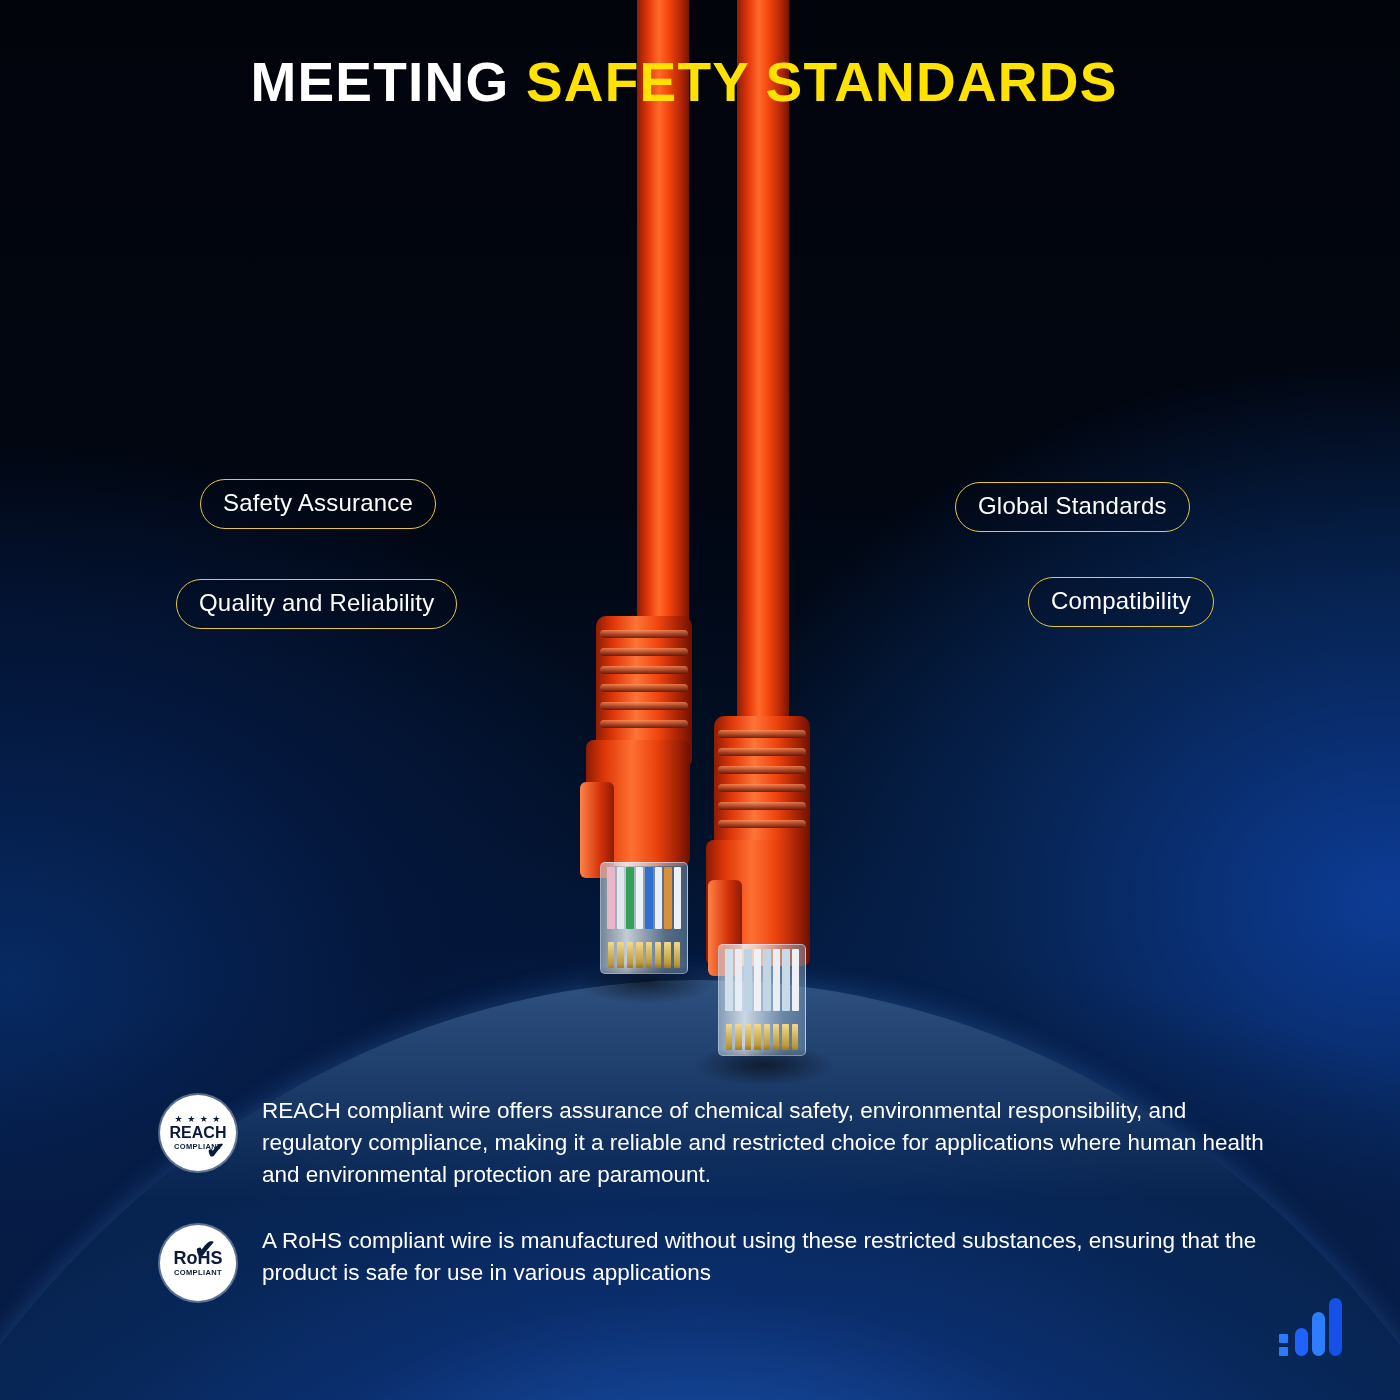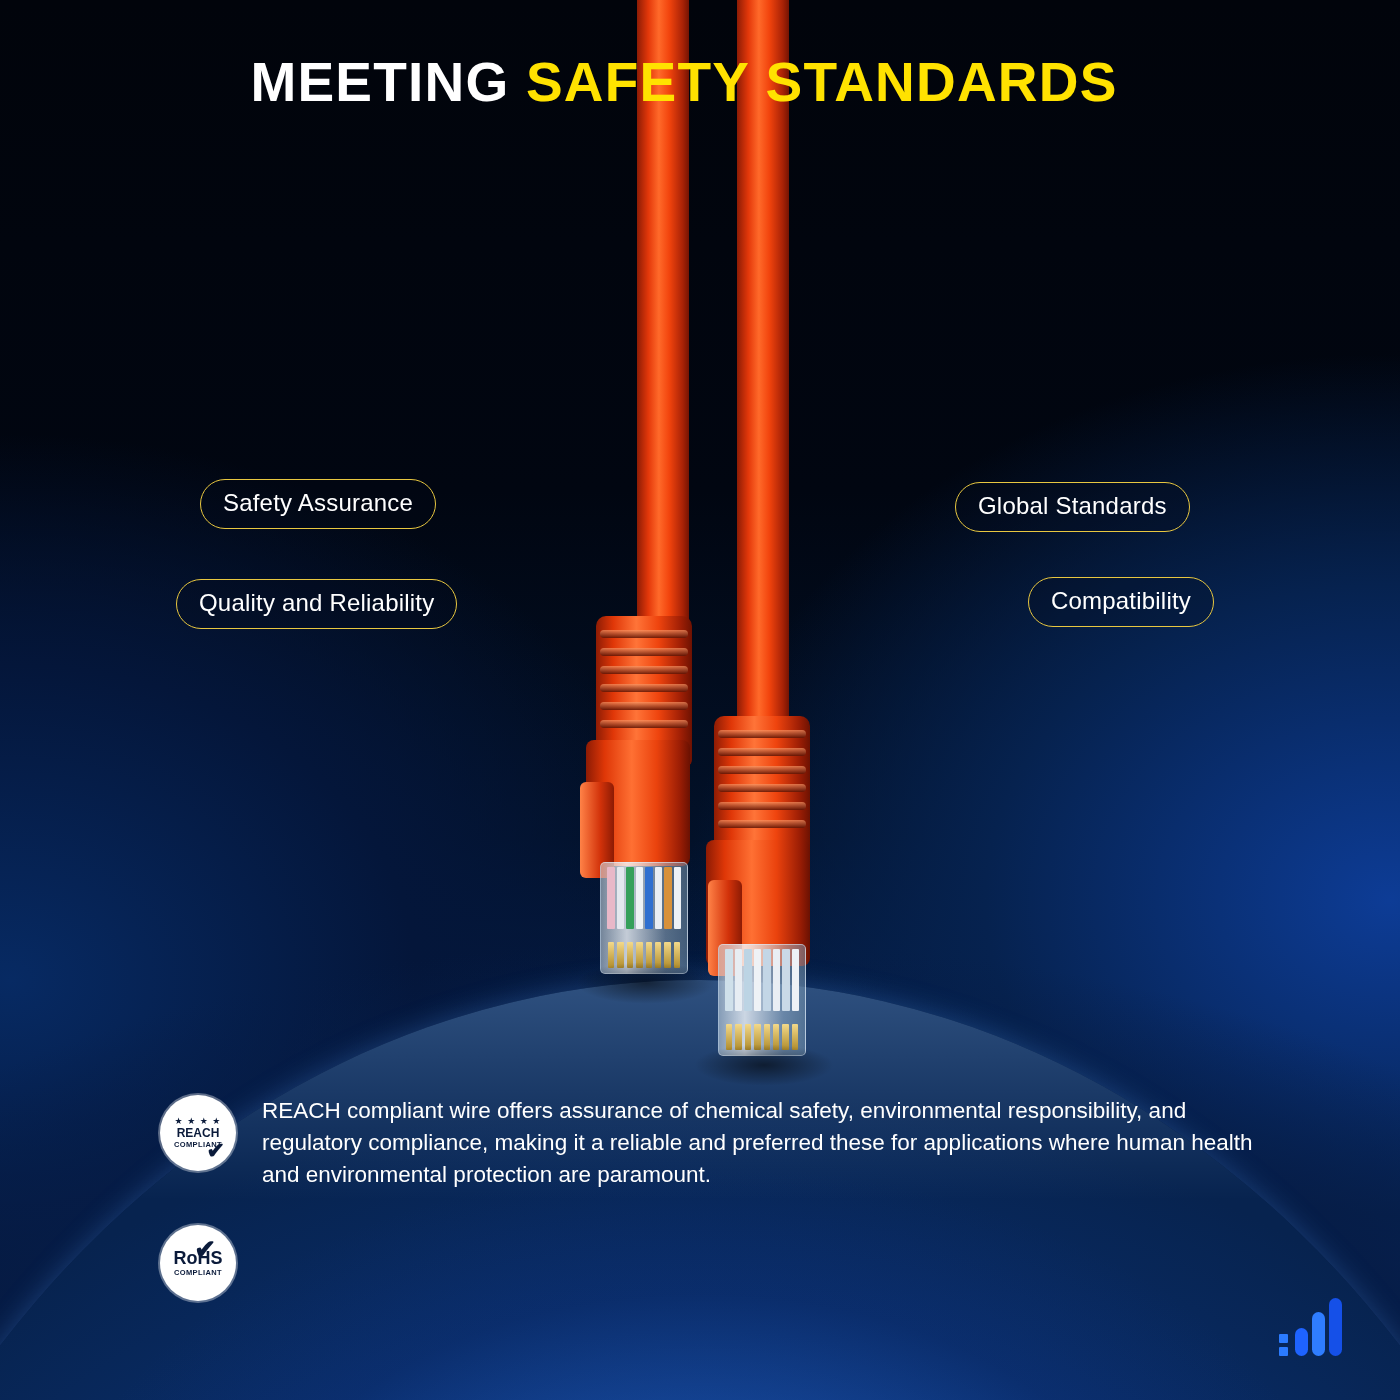--- a/index.html
+++ b/index.html
@@ -143,21 +143,21 @@
   .badge {
     position: relative;
     width: 76px; height: 76px; flex: 0 0 76px;
     border-radius: 50%;
     background: #ffffff;
     color: #0a1a3a;
     display: flex; flex-direction: column; align-items: center; justify-content: center;
     box-shadow: 0 0 0 2px rgba(255,255,255,.35);
   }
   .badge .stars { font-size: 9px; letter-spacing: 1px; color: #0a1a3a; line-height: 1; margin-bottom: 1px; }
-  .badge .bname { font-size: 12px; font-weight: bold; line-height: 1; }
+  .badge .bname { font-size: 16px; font-weight: bold; line-height: 1; }
   .badge .bsub { font-size: 7.5px; font-weight: bold; letter-spacing: .4px; line-height: 1; margin-top: 2px; }
   .badge .tick { position: absolute; right: 11px; bottom: 7px; font-size: 22px; font-weight: bold; color: #0a1a3a; }
   .badge.rohs .bname { font-size: 18px; }
   .badge.rohs .tick { right: 20px; bottom: 36px; font-size: 26px; }
 
   
   .logo { position: absolute; right: 58px; bottom: 44px; z-index: 36; display: flex; align-items: flex-end; gap: 4px; }
   .logo .dots { display: flex; flex-direction: column; gap: 4px; margin-right: 3px; }
   .logo .dots i { width: 9px; height: 9px; background: #2b7bff; display: block; border-radius: 1px; }
   .logo .bar { width: 13px; background: #1e63ff; border-radius: 7px; }
@@ -274,29 +274,30 @@
 
   <div class="compliance">
 
     <div class="crow">
       <div class="badge reach">
         <div class="stars">★ ★ ★ ★</div>
         <div class="bname">REACH</div>
         <div class="bsub">COMPLIANT</div>
         <div class="tick">✔</div>
       </div>
-      <div class="ctext">REACH compliant wire offers assurance of chemical safety, environmental responsibility, and regulatory compliance, making it a reliable and preferred these for applications where human health and environmental protection are paramount.</div>
+      <div class="ctext">REACH compliant wire offers assurance of chemical safety, environmental responsibility, and regulatory compliance, making it a reliable and restricted choice for applications where human health and environmental protection are paramount.</div>
     </div>
 
     <div class="crow">
       <div class="badge rohs">
         <div class="bname">RoHS</div>
         <div class="bsub">COMPLIANT</div>
         <div class="tick">✔</div>
       </div>
+      <div class="ctext">A RoHS compliant wire is manufactured without using these restricted substances, ensuring that the product is safe for use in various applications</div>
     </div>
 
   </div>
 
   <div class="logo">
     <div class="dots">
         <i></i>
         <i></i>
       </div>
     <div class="bar b1"></div>

